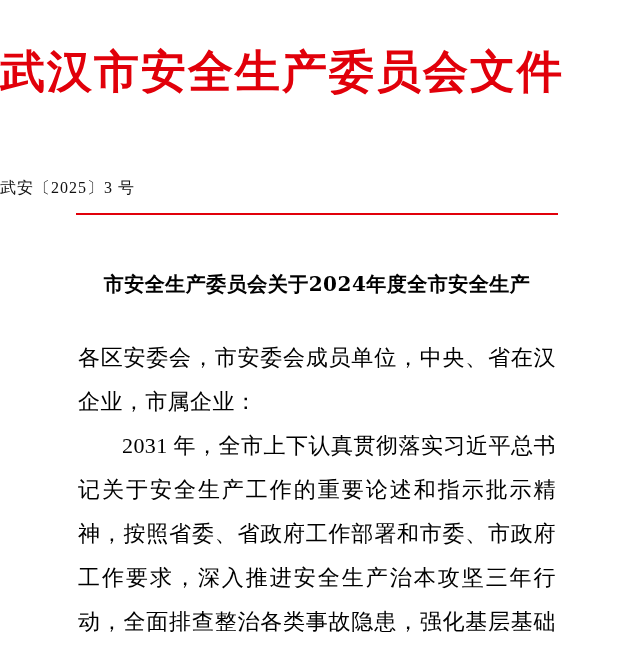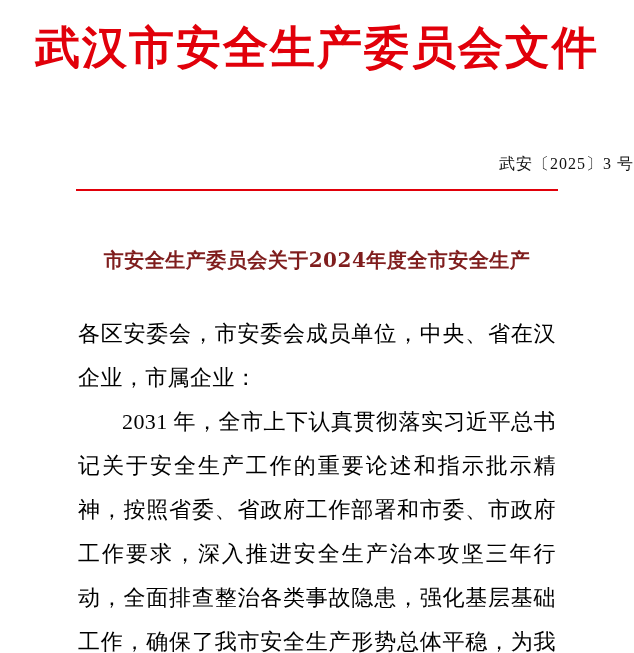--- a/index.html
+++ b/index.html
@@ -15,53 +15,52 @@
     overflow: hidden;
   }
   .page {
     position: relative;
     width: 634px;
     height: 653px;
     background: #ffffff;
     box-sizing: border-box;
   }
   .doc-header {
-    text-align: center;
-    padding-top: 20px;
+    padding-top: 44px;
   }
   .doc-header-title {
     color: #e1000a;
     font-family: "DejaVu Serif", "Liberation Serif", serif;
     font-weight: bold;
     font-size: 45px;
     letter-spacing: 2px;
     line-height: 1.25;
     white-space: nowrap;
   }
   .doc-number {
-    text-align: right;
+    text-align: left;
     font-size: 16px;
     letter-spacing: 1px;
     margin-top: 78px;
     color: #111111;
   }
   .red-rule {
     height: 2px;
     background: #e1000a;
     margin: 14px 76px 0 76px;
   }
   .doc-title {
     margin: 52px 78px 0 78px;
     text-align: center;
     font-family: "DejaVu Serif", "Liberation Serif", serif;
     font-weight: bold;
     font-size: 20px;
     line-height: 1.75;
     letter-spacing: 0.5px;
-    color: #7f1d1d;
+    color: #000000;
   }
   .body-block {
     margin: 34px 78px 0 78px;
     font-size: 22px;
     line-height: 2.0;
     letter-spacing: 0.4px;
     text-align: justify;
     color: #000000;
   }
   .body-block p {

